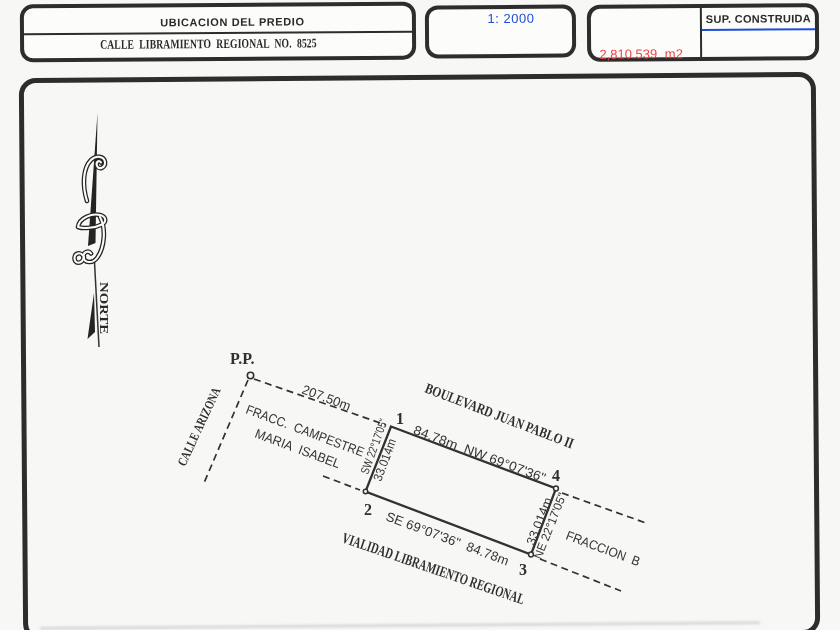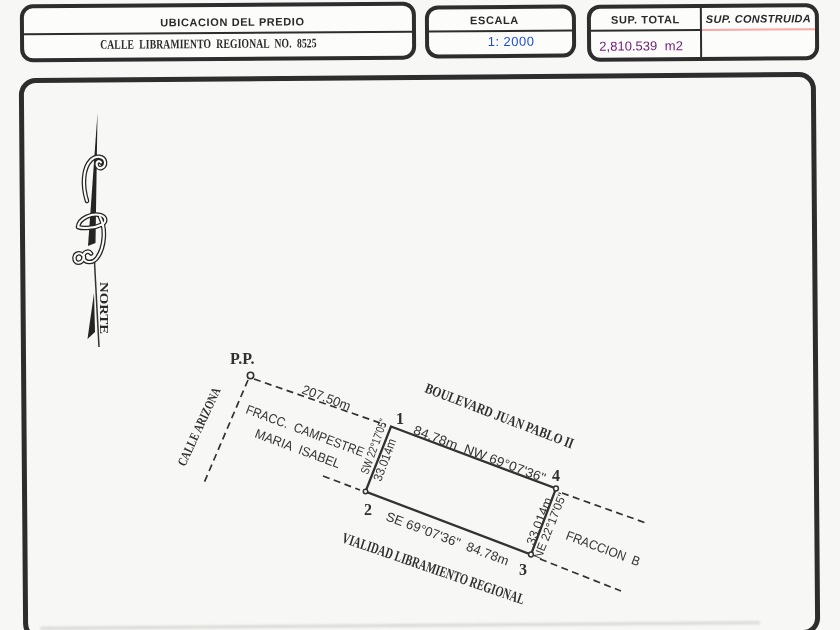--- a/index.html
+++ b/index.html
@@ -17,38 +17,32 @@
 <div class="hdrbox" style="left:20px;top:3px;width:396px;height:58px;">
   <div style="height:25px;display:flex;align-items:center;justify-content:center;border-bottom:2px solid #2d2d2d;">
     <span class="hlabel" style="margin-left:29px;margin-top:4px;">UBICACION DEL PREDIO</span>
   </div>
   <div style="height:22px;text-align:center;">
     <span style="display:inline-block;margin-top:1px;margin-left:-19px;font-family:'Liberation Serif',serif;font-size:13px;font-weight:bold;color:#2a2a2a;letter-spacing:0.2px;word-spacing:3.5px;line-height:14px;transform:scaleX(0.74);transform-origin:center;">CALLE LIBRAMIENTO REGIONAL NO. 8525</span>
   </div>
 </div>
 
 <div class="hdrbox" style="left:425px;top:5px;width:151px;height:53px;">
-  <div style="height:21px;display:flex;align-items:center;justify-content:center;border-bottom:2px solid #2d2d2d;">
-    <span class="hlabel" style="margin-left:-12px;">ESCALA</span>
-  </div>
   <div style="height:21px;text-align:center;">
     <span style="display:inline-block;margin-top:1px;margin-left:21px;font-size:13px;color:#1d4ed8;letter-spacing:0.5px;line-height:13px;">1: 2000</span>
   </div>
 </div>
 
 <div class="hdrbox" style="left:587px;top:4px;width:232px;height:57px;">
   <div style="position:absolute;left:0;top:0;bottom:0;width:109px;border-right:2px solid #2d2d2d;"></div>
-  <div style="position:absolute;left:0;top:0;width:109px;height:21px;border-bottom:2px solid #2d2d2d;display:flex;align-items:center;justify-content:center;">
-    <span class="hlabel">SUP. TOTAL</span>
-  </div>
-  <div style="position:absolute;left:111px;top:0;right:0;height:21px;border-bottom:2px solid #fca5a5;display:flex;align-items:center;justify-content:center;font-style:italic;">
+  <div style="position:absolute;left:111px;top:0;right:0;height:21px;border-bottom:2px solid #1d4ed8;display:flex;align-items:center;justify-content:center;">
     <span class="hlabel" style="letter-spacing:0.3px;">SUP. CONSTRUIDA</span>
   </div>
   <div style="position:absolute;left:0;top:23px;width:109px;text-align:center;">
-    <span style="display:inline-block;margin-top:8px;margin-left:-9px;font-size:13px;color:#701a75;word-spacing:4px;line-height:13px;">2,810.539 m2</span>
+    <span style="display:inline-block;margin-top:16px;margin-left:-9px;font-size:13px;color:#ef4444;word-spacing:4px;line-height:13px;">2,810.539 m2</span>
   </div>
 </div>
 
 <div class="abs" style="left:21px;top:75px;width:797px;height:563px;border:5px solid #2d2d2d;border-radius:17px;box-sizing:border-box;transform:rotate(-0.45deg);"></div>
 
 <div class="abs" style="left:40px;top:624px;width:720px;height:3px;background:#c9c9c7;opacity:0.65;filter:blur(1px);border-radius:2px;transform:rotate(-0.45deg);"></div>
 
 
 <svg class="abs" style="left:0;top:0;" width="840" height="630" viewBox="0 0 840 630">
   <g stroke="#323232" fill="none">

